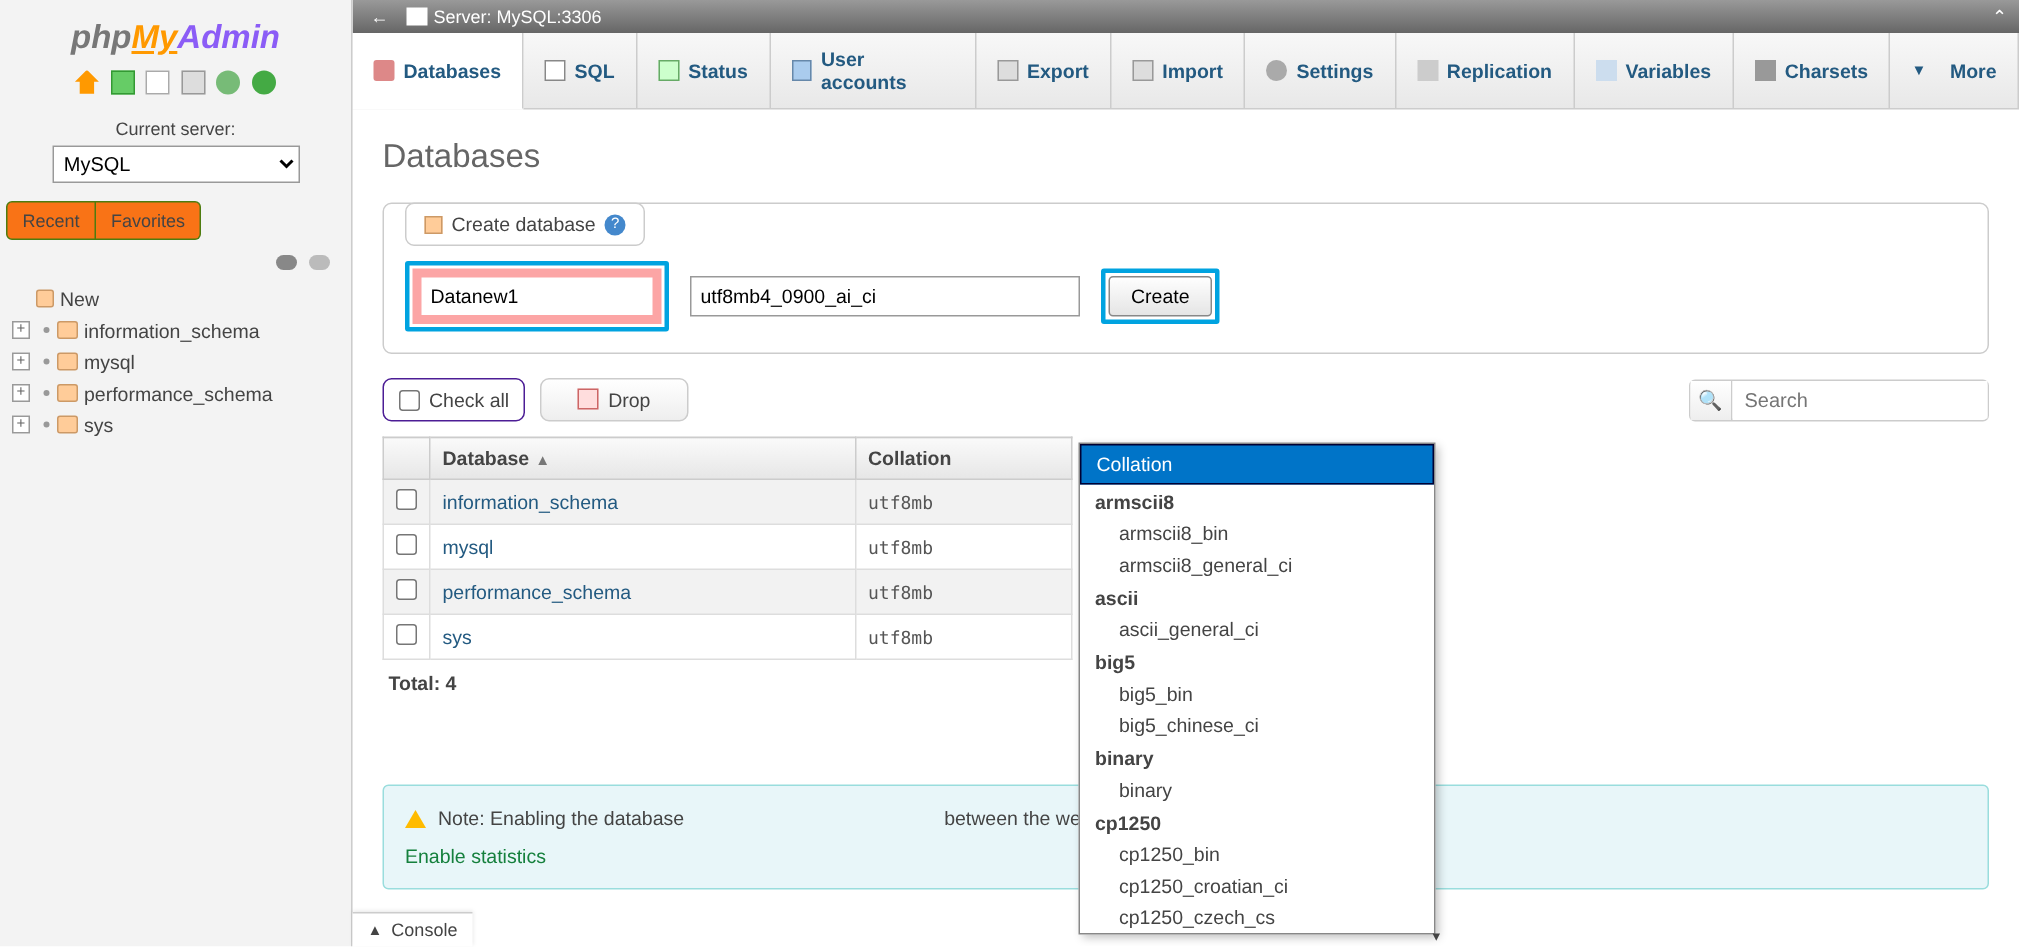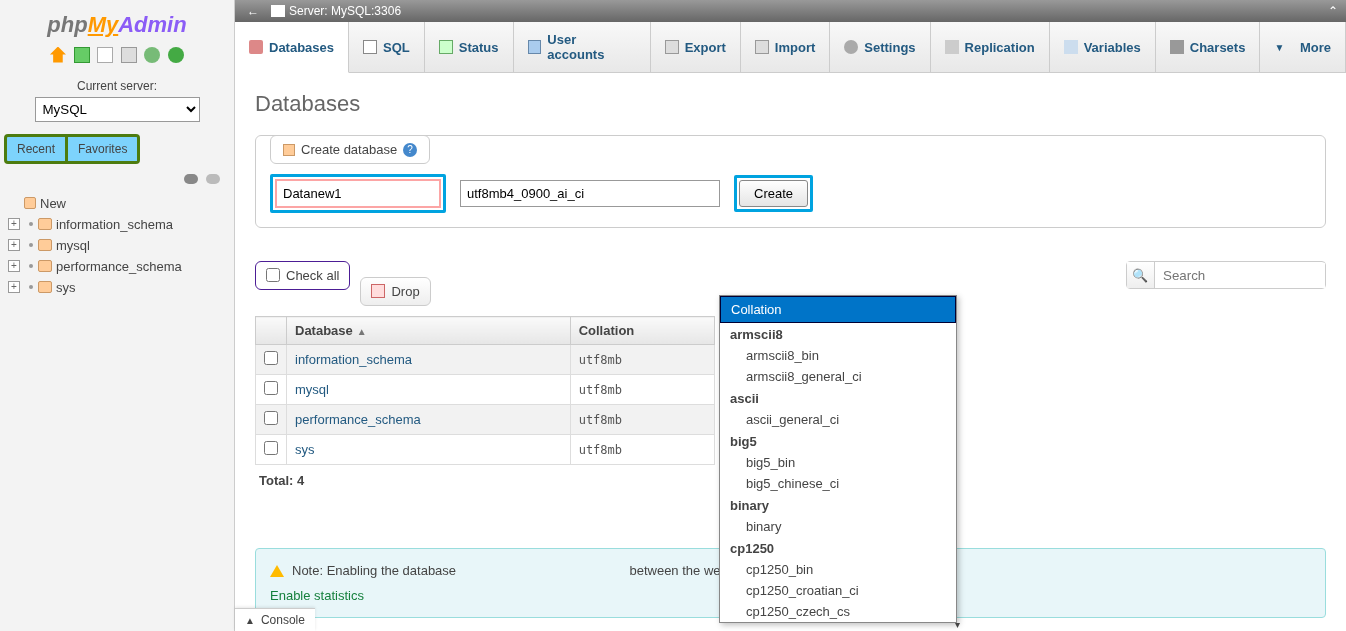--- a/index.html
+++ b/index.html
@@ -16,21 +16,21 @@
 .iconbar span { display: inline-block; width: 16px; height: 16px; margin: 0 2px; vertical-align: middle; }
 .ico-home { background: #f90; border-radius: 2px 2px 0 0; clip-path: polygon(50% 0,100% 50%,80% 50%,80% 100%,20% 100%,20% 50%,0 50%); }
 .ico-exit { background: #6c6; border: 1px solid #393; }
 .ico-sql { background: #fff; border: 1px solid #aaa; }
 .ico-docs { background: #ddd; border: 1px solid #999; }
 .ico-gear { background: #7b7; border-radius: 50%; }
 .ico-refresh { background: #4a4; border-radius: 50%; }
 .server-label { text-align: center; font-size: 12px; margin-bottom: 4px; margin-top: 16px; }
 .server-select { width: 165px; margin: 0 auto 12px; display: block; padding: 3px; border: 1px solid #999; background: #fff; }
 .tabs-row { display: flex; gap: 0; margin-bottom: 8px; }
-.tabs-row .tab { padding: 5px 10px; border: 3px solid #4d7c0f; background: #7dd3fc; font-size: 12px; cursor: pointer; }
+.tabs-row .tab { padding: 5px 10px; border: 1px solid #4d7c0f; background: #f97316; font-size: 12px; cursor: pointer; }
 .tabs-row .tab:first-child { border-top-left-radius: 4px; border-bottom-left-radius: 4px; }
 .tabs-row .tab:last-child { border-top-right-radius: 4px; border-bottom-right-radius: 4px; border-left: none; }
 .collapse-ctl { text-align: right; padding-right: 10px; margin-bottom: 6px; }
 .collapse-ctl span { display: inline-block; width: 14px; height: 10px; background: #888; border-radius: 5px; margin-left: 4px; }
 .tree { padding-left: 4px; }
 .tree-item { display: flex; align-items: center; padding: 3px 0; cursor: pointer; }
 .tree-item .exp { width: 12px; height: 12px; border: 1px solid #999; background: #fff; text-align: center; line-height: 10px; font-size: 10px; margin-right: 4px; color: #666; }
 .tree-item .dot { width: 4px; height: 4px; border-radius: 50%; background: #999; margin: 0 5px; }
 .tree-item .dbico { width: 14px; height: 12px; background: #fc9; border: 1px solid #c96; border-radius: 2px; margin-right: 4px; }
 .tree-item .newico { width: 12px; height: 12px; background: #fc9; border: 1px solid #c96; border-radius: 2px; margin-right: 4px; position: relative; }
@@ -59,37 +59,37 @@
 
 .content { padding: 18px 20px; position: relative; flex: 1; overflow: auto; }
 h2.page-title { font-size: 22px; font-weight: normal; color: #666; margin-bottom: 18px; }
 
 .fieldset { border: 1px solid #ccc; border-radius: 6px; padding: 38px 14px 14px; position: relative; margin-bottom: 16px; }
 .fieldset .legend { position: absolute; top: -1px; left: 14px; background: #fff; border: 1px solid #ccc; border-radius: 6px; padding: 6px 12px; font-size: 13px; display: flex; align-items: center; gap: 6px; }
 .legend .newdbico { width: 12px; height: 12px; background: #fc9; border: 1px solid #c96; }
 .legend .helpico { width: 14px; height: 14px; border-radius: 50%; background: #48c; color: #fff; text-align: center; font-size: 10px; line-height: 14px; }
 .form-row { display: flex; gap: 14px; align-items: center; }
 .hl { border: 3px solid #00a3e0; padding: 2px; border-radius: 2px; }
-.dbname-input { width: 166px; padding: 5px 6px; border: 2px solid #fca5a5; font-size: 13px; }
+.dbname-input { width: 166px; padding: 5px 6px; border: 6px solid #fca5a5; font-size: 13px; }
 .collation-wrap { position: relative; width: 260px; }
 .collation-select { width: 100%; padding: 5px 6px; border: 1px solid #999; font-size: 13px; background: #fff; }
 .create-btn { padding: 5px 14px; background: linear-gradient(#fefefe,#e5e5e5); border: 1px solid #888; border-radius: 3px; font-size: 13px; cursor: pointer; }
 
 
 .dropdown { position: absolute; top: 222px; left: 484px; width: 238px; background: #fff; border: 1px solid #888; box-shadow: 2px 2px 6px rgba(0,0,0,0.25); z-index: 20; font-size: 13px; }
 .dropdown .dd-head { background: #0074c8; color: #fff; padding: 5px 10px; font-weight: normal; border: 1px solid #003; }
 .dropdown .dd-body { max-height: 302px; overflow-y: scroll; }
 .dropdown .grp { padding: 4px 10px 3px; font-weight: bold; }
 .dropdown .opt { padding: 3px 10px 3px 26px; cursor: pointer; }
 .dropdown .dd-arrow { position: absolute; right: -4px; bottom: -8px; font-size: 10px; }
 
 .actions-row { display: flex; align-items: center; gap: 10px; margin-bottom: 10px; }
 .check-all { display: flex; align-items: center; gap: 6px; border: 1px solid #4c1d95; border-radius: 6px; padding: 6px 10px; background: #fff; }
 .check-all input { width: 14px; height: 14px; }
-.drop-btn { display: flex; align-items: flex-start; gap: 6px; border: 1px solid #ccc; border-radius: 6px; padding: 6px 10px; background: linear-gradient(#fff,#eee); cursor: pointer; margin-top: 33px; }
+.drop-btn { display: flex; align-items: flex-start; gap: 6px; border: 1px solid #ccc; border-radius: 6px; padding: 6px 24px; background: linear-gradient(#fff,#eee); cursor: pointer; }
 .drop-btn .dropico { width: 14px; height: 14px; background: #fdd; border: 1px solid #c66; }
 .search-box { margin-left: auto; display: flex; align-items: center; border: 1px solid #ccc; border-radius: 4px; background: #fff; }
 .search-box .sico { width: 28px; height: 26px; display: flex; align-items: center; justify-content: center; color: #888; background: linear-gradient(#fff,#eee); border-right: 1px solid #ccc; }
 .search-box input { border: none; padding: 5px 8px; width: 170px; outline: none; }
 
 .db-table { width: 460px; border-collapse: collapse; font-size: 13px; }
 .db-table th { text-align: left; padding: 6px 8px; background: linear-gradient(#fafafa,#e6e6e6); border: 1px solid #ccc; font-weight: bold; }
 .db-table th .sortico { font-size: 10px; margin-left: 4px; color: #777; }
 .db-table td { padding: 6px 8px; border: 1px solid #ddd; }
 .db-table tr:nth-child(odd) td { background: #f2f2f2; }

